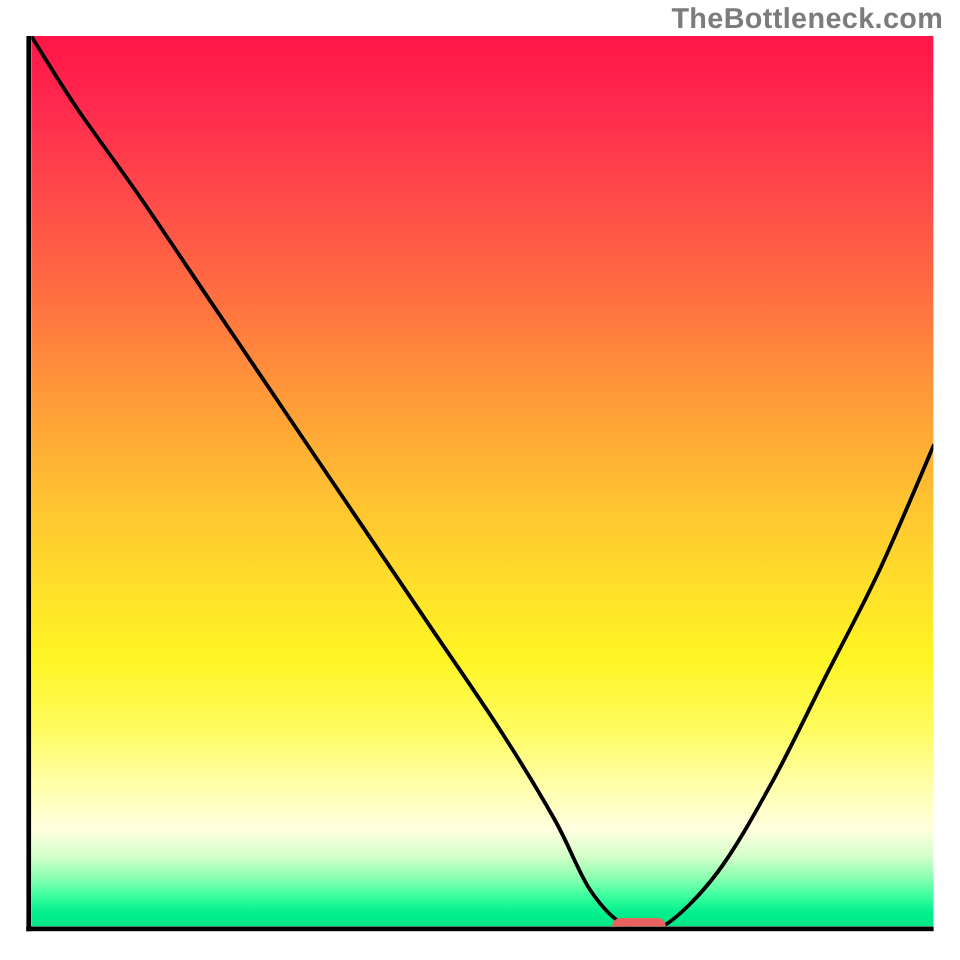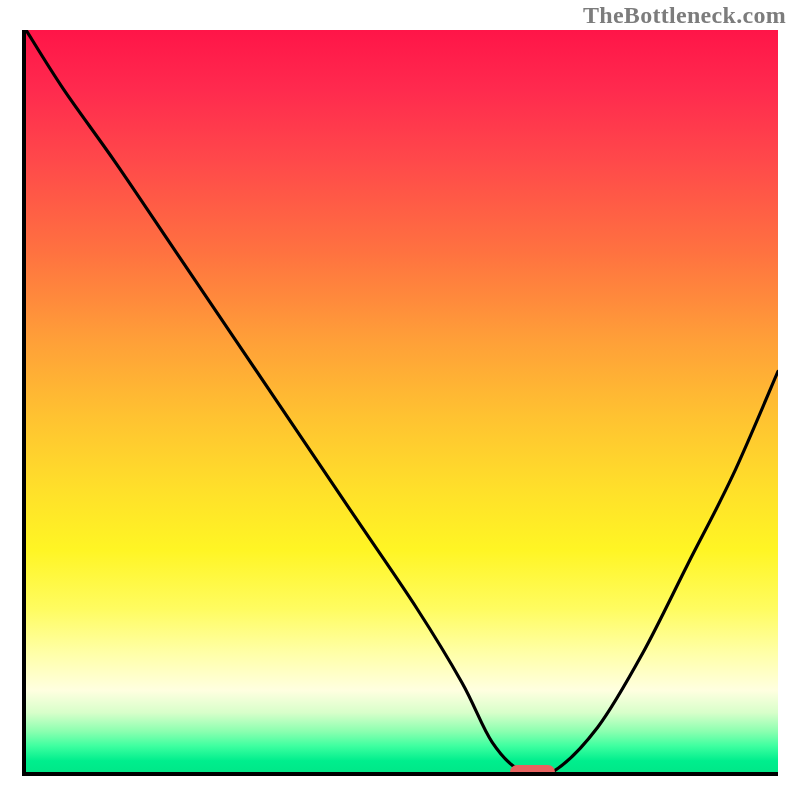--- a/index.html
+++ b/index.html
@@ -8,21 +8,20 @@
     width: 800px;
     height: 800px;
     background: #ffffff;
     font-family: Arial, Helvetica, sans-serif;
     overflow: hidden;
   }
   .frame {
     position: relative;
     width: 800px;
     height: 574px;
-    font-family: Liberation Serif, serif;
   }
   .watermark {
     position: absolute;
     top: 2px;
     right: 14px;
     font-size: 24px;
     font-weight: 600;
     color: #7c7c7c;
     letter-spacing: 0.3px;
   }

